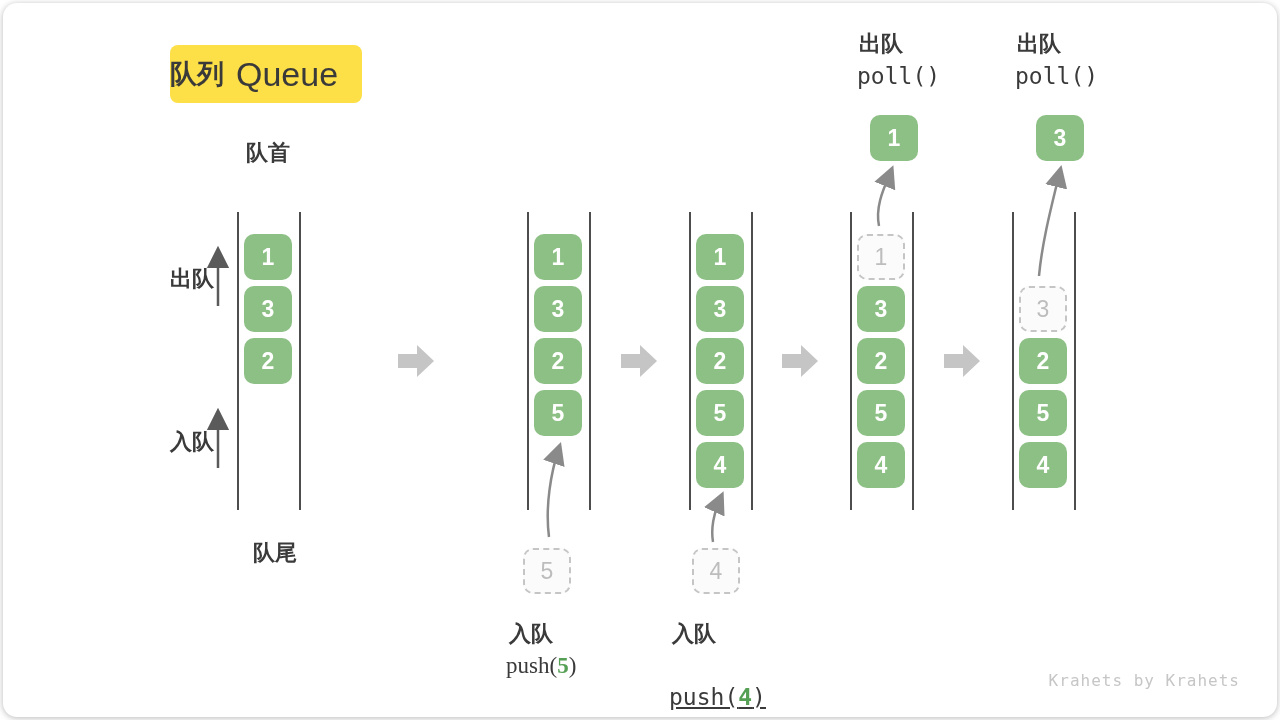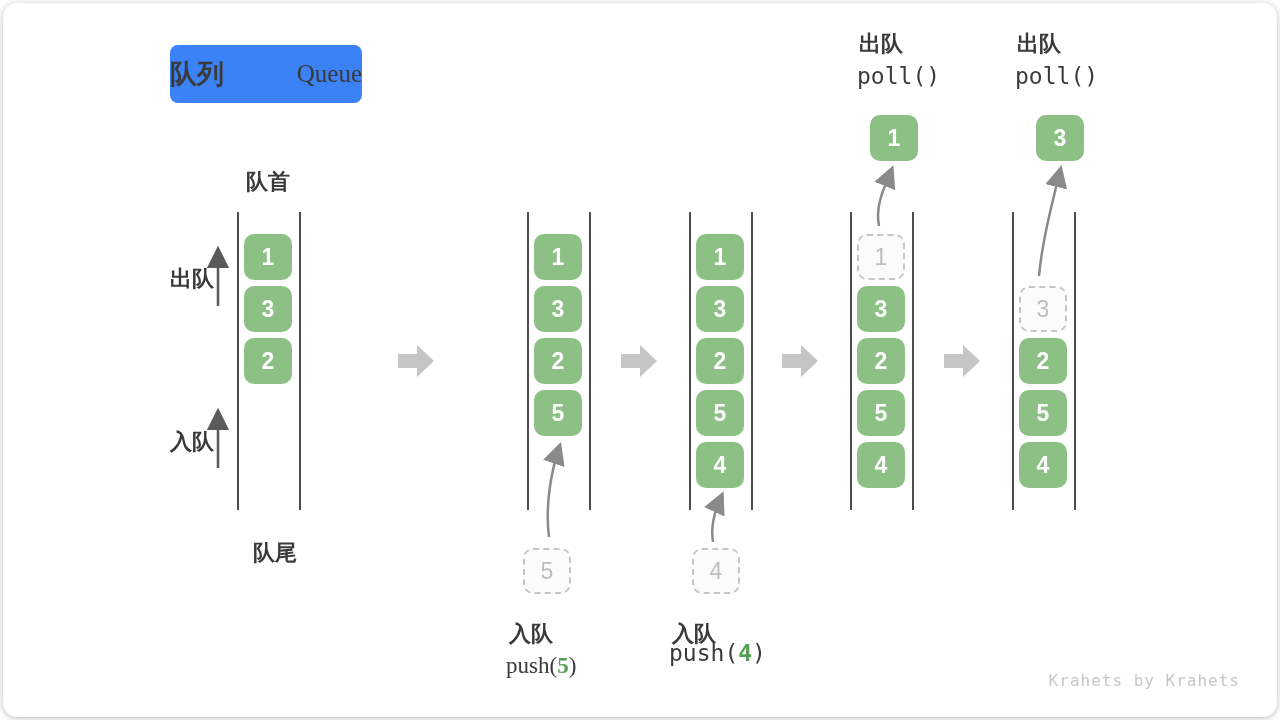--- a/index.html
+++ b/index.html
@@ -1,24 +1,24 @@
 <!DOCTYPE html>
 <html><head>
 <meta charset="utf-8">
 <style>
   html,body{margin:0;padding:0;background:#ffffff;}
   .canvas{position:relative;width:1280px;height:720px;background:#fff;overflow:hidden;
           font-family:"Liberation Sans", sans-serif;}
   .card{position:absolute;left:3px;top:3px;right:3px;bottom:3px;background:#ffffff;
         border-radius:14px;box-shadow:0 1px 6px rgba(0,0,0,0.28);}
   
-  .badge{position:absolute;left:170px;top:45px;width:192px;height:58px;background:#3b82f6;
-         border-radius:8px;display:flex;align-items:center;justify-content:space-between;gap:12px;}
+  .badge{position:absolute;left:170px;top:45px;width:192px;height:58px;background:#fde047;
+         border-radius:8px;display:flex;align-items:center;justify-content:flex-start;gap:12px;}
   .badge .zh{font-weight:700;font-size:27px;color:#3a3a3a;}
-  .badge .en{font-family:Liberation Serif, serif;font-size:25px;color:#3a3a3a;}
+  .badge .en{font-family:Liberation Sans, sans-serif;font-size:34px;color:#3a3a3a;}
   
   .wall{position:absolute;top:212px;width:2px;height:298px;background:#4d4d4d;}
   
   .box{position:absolute;width:48px;height:46px;border-radius:10px;background:#8CC084;
        color:#ffffff;font-size:23px;font-weight:700;display:flex;align-items:center;
        justify-content:center;}
   .box.ghost{width:44px;height:42px;background:#fbfbfb;border:2px dashed #c5c5c5;
              color:#bdbdbd;font-weight:400;}
   
   .cjk{position:absolute;font-weight:700;font-size:22px;color:#3a3a3a;}
@@ -34,21 +34,21 @@
 <body>
 
 <div class="canvas">
   <div class="card"></div>
 
   <div class="badge">
     <span class="zh">队列</span>
     <span class="en">Queue</span>
   </div>
 
-  <div class="cjk center" style="left:222px;top:167px;width:92px;">队首</div>
+  <div class="cjk center" style="left:222px;top:138px;width:92px;">队首</div>
   <div class="cjk center" style="left:229px;top:538px;width:92px;">队尾</div>
 
   <div class="cjk" style="left:158px;top:264px;width:56px;text-align:right;">出队</div>
   <div class="cjk" style="left:158px;top:427px;width:56px;text-align:right;">入队</div>
 
   <div class="wall" style="left:237px;"></div>
   <div class="wall" style="left:299px;"></div>
   <div class="wall" style="left:527px;"></div>
   <div class="wall" style="left:589px;"></div>
   <div class="wall" style="left:689px;"></div>
@@ -70,21 +70,21 @@
   <div class="cjk" style="left:509px;top:619px;">入队</div>
   <div class="code" style="left:506px;top:653px;font-family:Liberation Serif, serif;"><span>push(</span><span class="arg">5</span><span>)</span></div>
 
   <div class="box" style="left:696px;top:234px;">1</div>
   <div class="box" style="left:696px;top:286px;">3</div>
   <div class="box" style="left:696px;top:338px;">2</div>
   <div class="box" style="left:696px;top:390px;">5</div>
   <div class="box" style="left:696px;top:442px;">4</div>
   <div class="box ghost" style="left:692px;top:548px;">4</div>
   <div class="cjk" style="left:672px;top:619px;">入队</div>
-  <div class="code" style="left:669px;top:640px;"><span>push(</span><span class="arg">4</span><span>)</span></div>
+  <div class="code" style="left:669px;top:684px;text-decoration:underline;"><span>push(</span><span class="arg">4</span><span>)</span></div>
 
   <div class="cjk" style="left:859px;top:29px;">出队</div>
   <div class="code" style="left:857px;top:63px;">poll()</div>
   <div class="box" style="left:870px;top:115px;">1</div>
   <div class="box ghost" style="left:857px;top:234px;">1</div>
   <div class="box" style="left:857px;top:286px;">3</div>
   <div class="box" style="left:857px;top:338px;">2</div>
   <div class="box" style="left:857px;top:390px;">5</div>
   <div class="box" style="left:857px;top:442px;">4</div>
 

